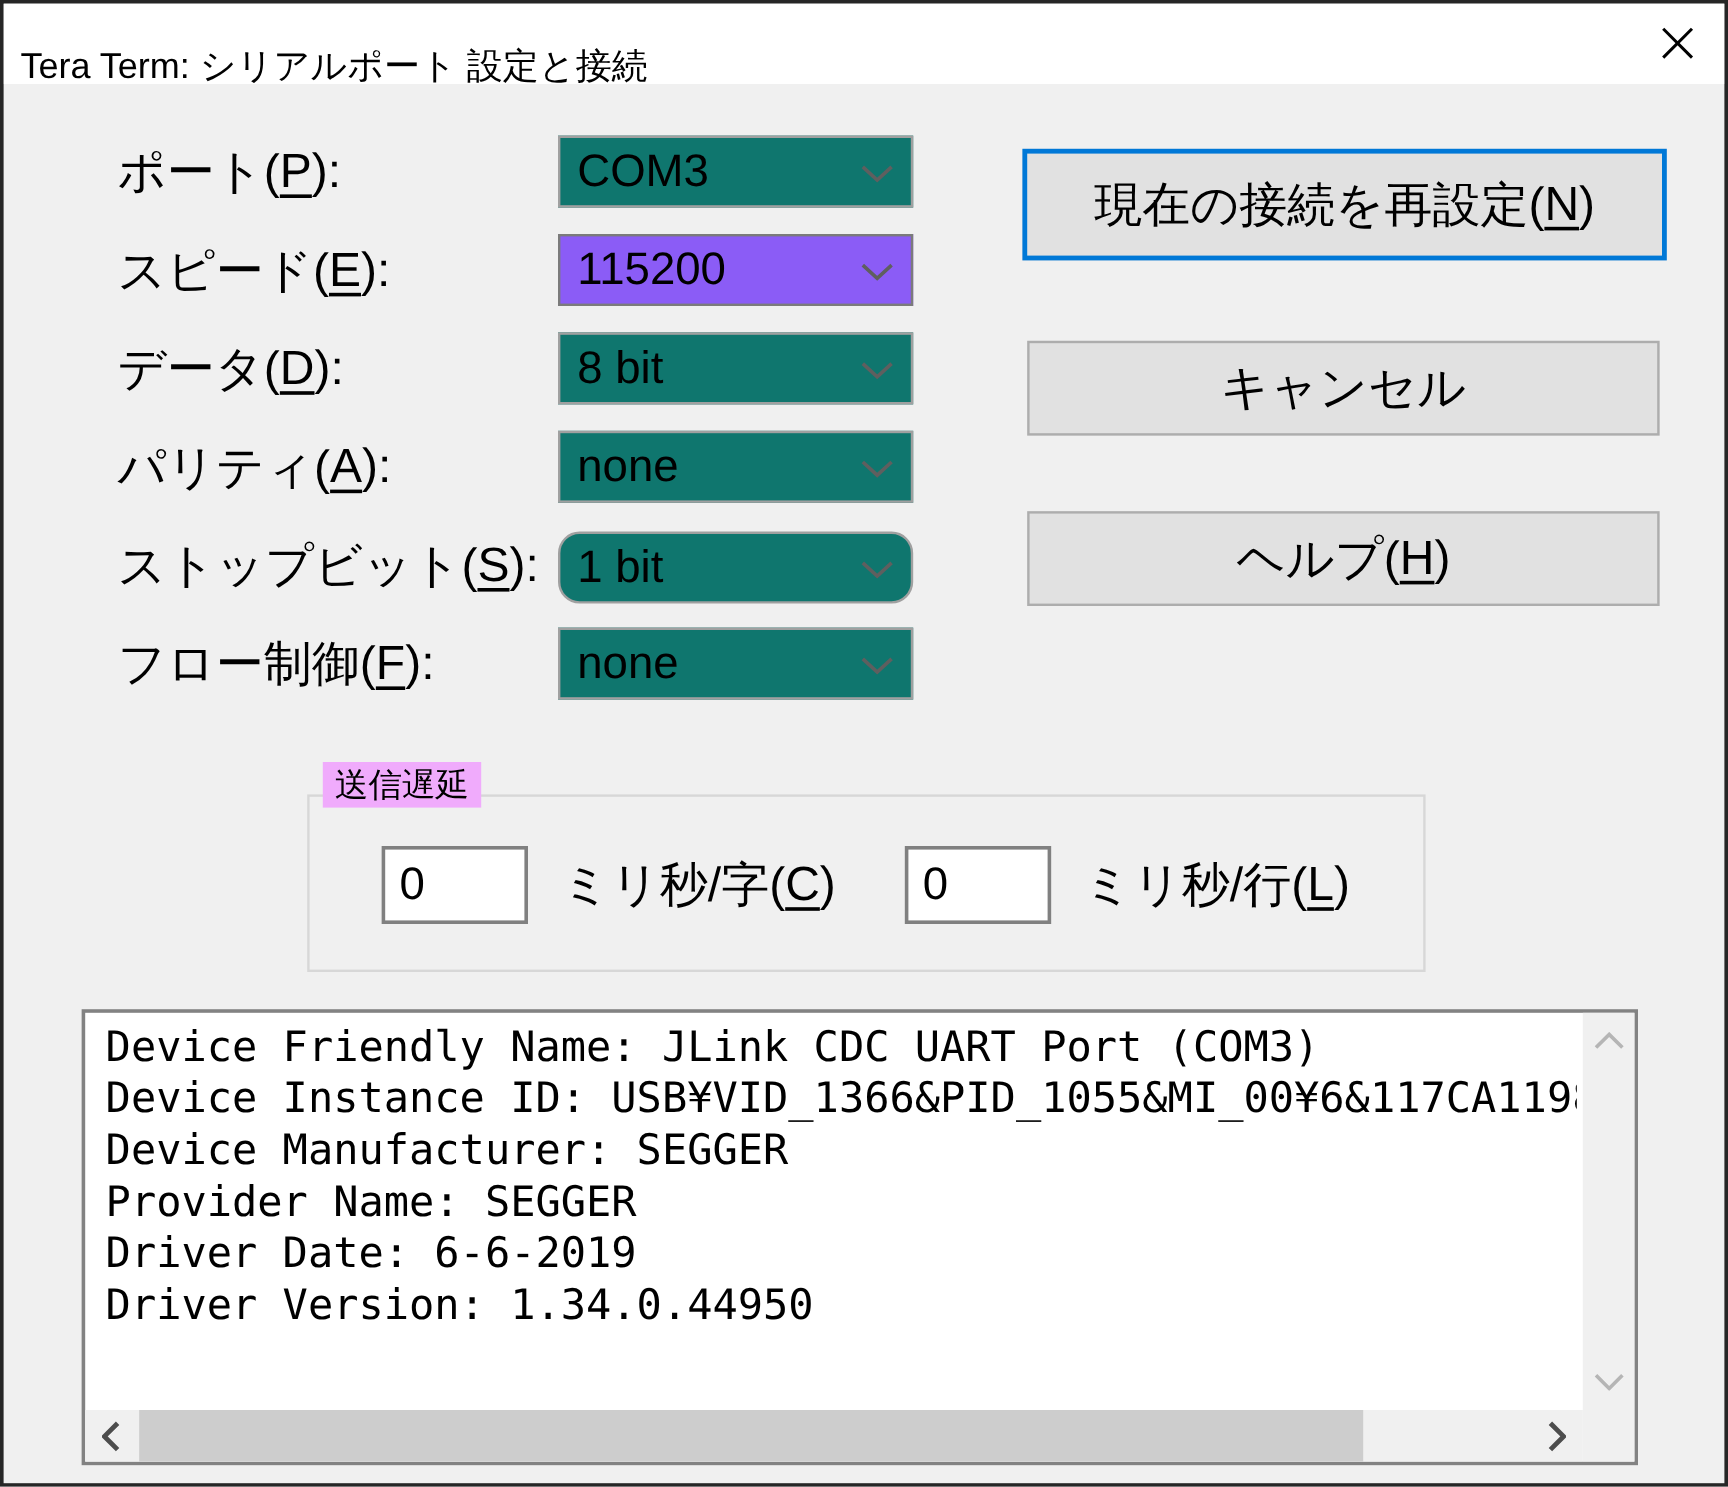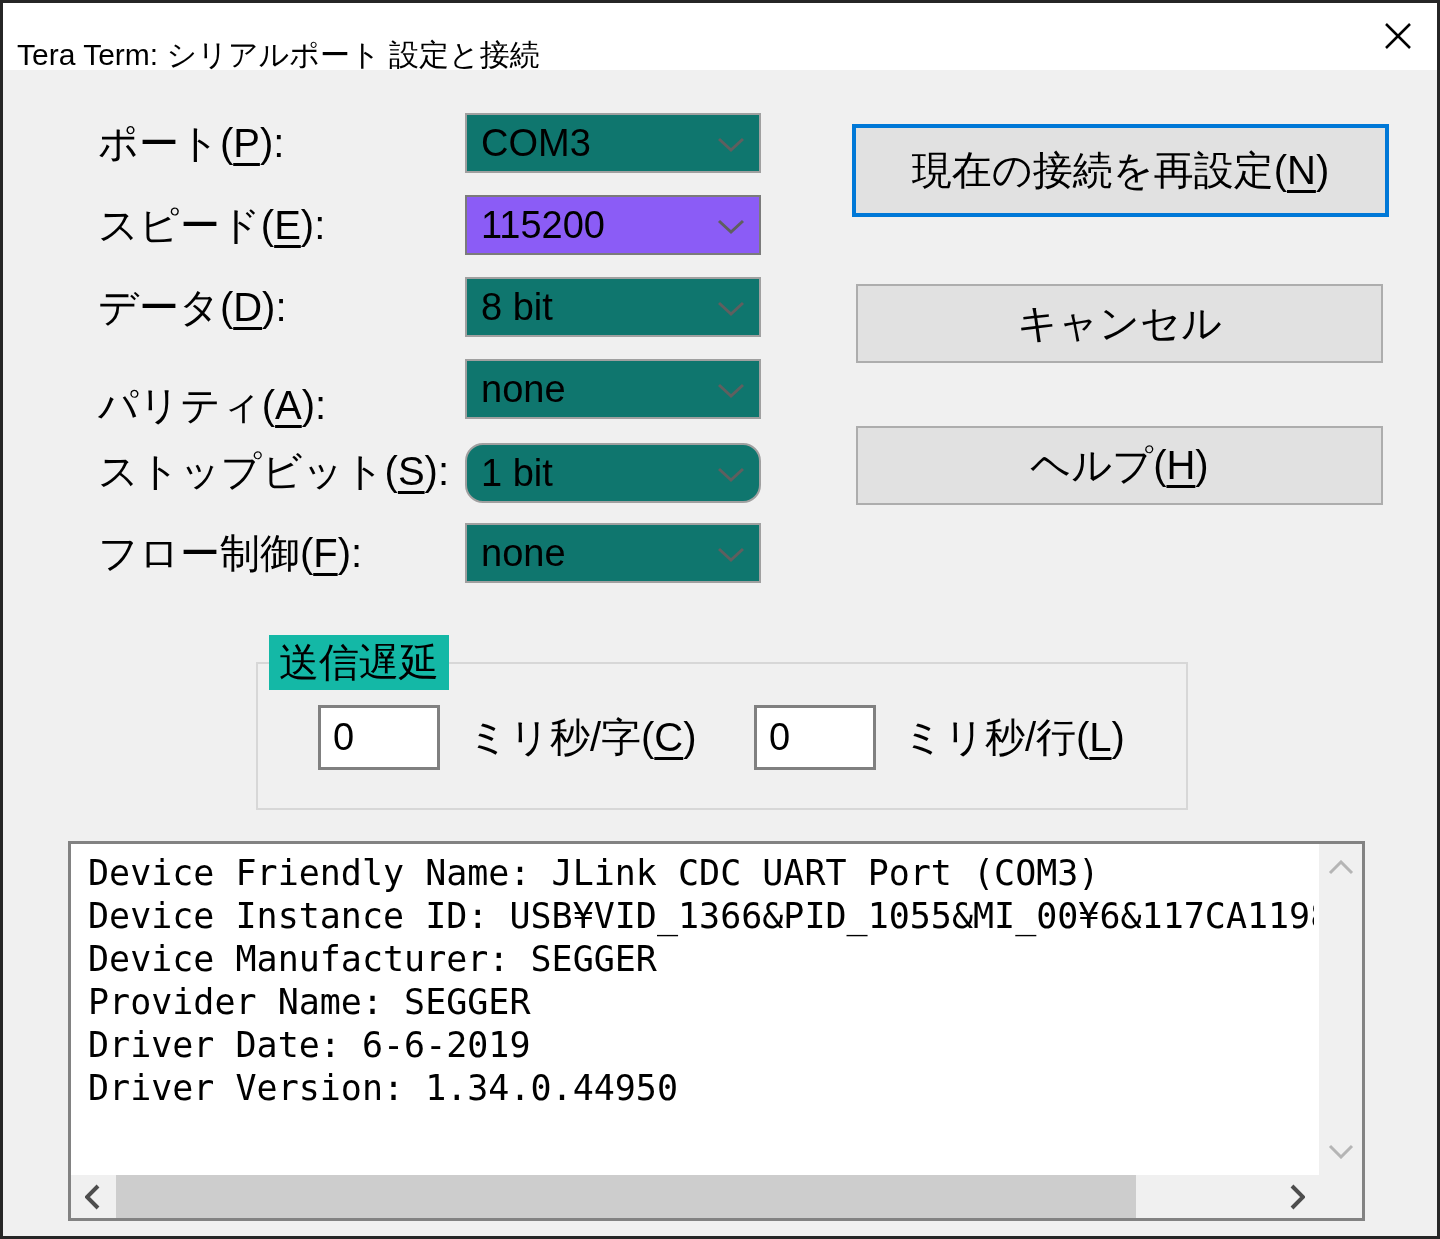--- a/index.html
+++ b/index.html
@@ -28,21 +28,21 @@
   .combo-text{white-space:nowrap;}
 
   .btn{
     position:absolute;background:#e1e1e1;border:2px solid #adadad;
     display:flex;align-items:center;justify-content:center;
     font-size:40px;white-space:nowrap;
   }
   .btn.default{border:4px solid #0078d7;}
 
   .groupbox{position:absolute;left:253px;top:659px;width:932px;height:148px;border:2px solid #d7d7d7;}
-  .group-label{position:absolute;left:266px;top:632px;background:#14b8a6;padding:0 10px;font-size:40px;white-space:nowrap;}
+  .group-label{position:absolute;left:266px;top:632px;background:#f0abfc;padding:0 10px;font-size:28px;white-space:nowrap;}
 
   .delay-input{
     position:absolute;width:122px;height:65px;background:#fff;border:3px solid #808080;
     font-family:"Liberation Sans", sans-serif;font-size:38px;padding:0 0 0 12px;outline:none;
   }
   .delay-label{position:absolute;height:65px;display:flex;align-items:center;font-size:40px;white-space:nowrap;}
 
   .devbox{position:absolute;left:65px;top:838px;width:1297px;height:380px;background:#ffffff;border:3px solid #828282;}
   .dev-lines{
     position:absolute;left:17px;top:8px;right:48px;bottom:48px;overflow:hidden;
@@ -87,21 +87,21 @@
   <div class="fld-label" style="top:192px;">
     <span>スピード(</span>
       <span class="ukey">E</span>
       <span>):</span>
   </div>
   <div class="fld-label" style="top:274px;">
     <span>データ(</span>
       <span class="ukey">D</span>
       <span>):</span>
   </div>
-  <div class="fld-label" style="top:372px;text-align:right;">
+  <div class="fld-label" style="top:356px;text-align:right;">
     <span>パリティ(</span>
       <span class="ukey">A</span>
       <span>):</span>
   </div>
   <div class="fld-label" style="top:438px;">
     <span>ストップビット(</span>
       <span class="ukey">S</span>
       <span>):</span>
   </div>
   <div class="fld-label" style="top:520px;">

